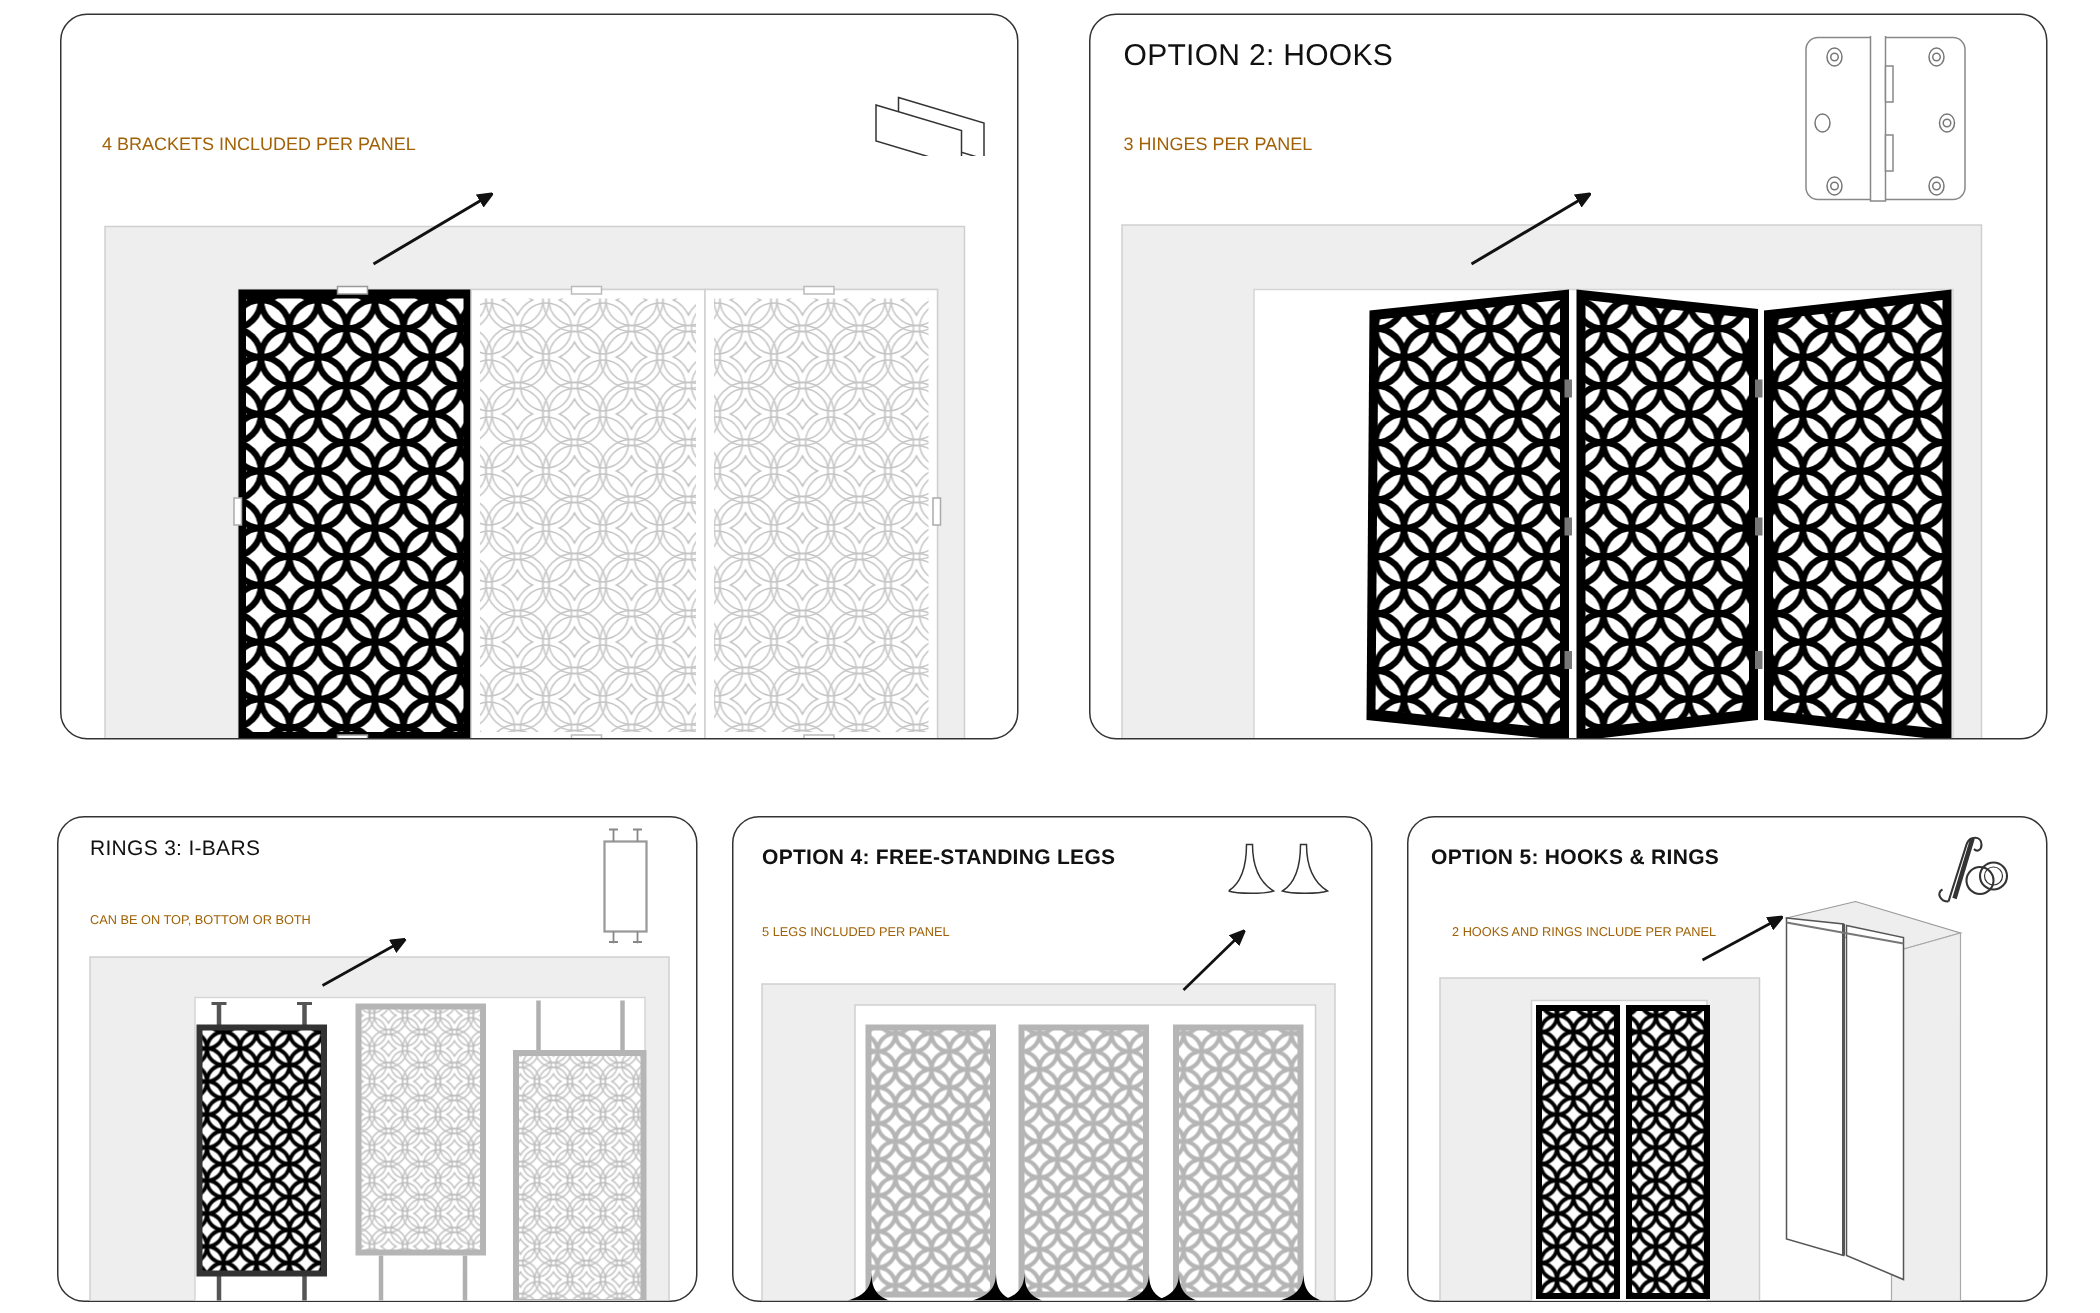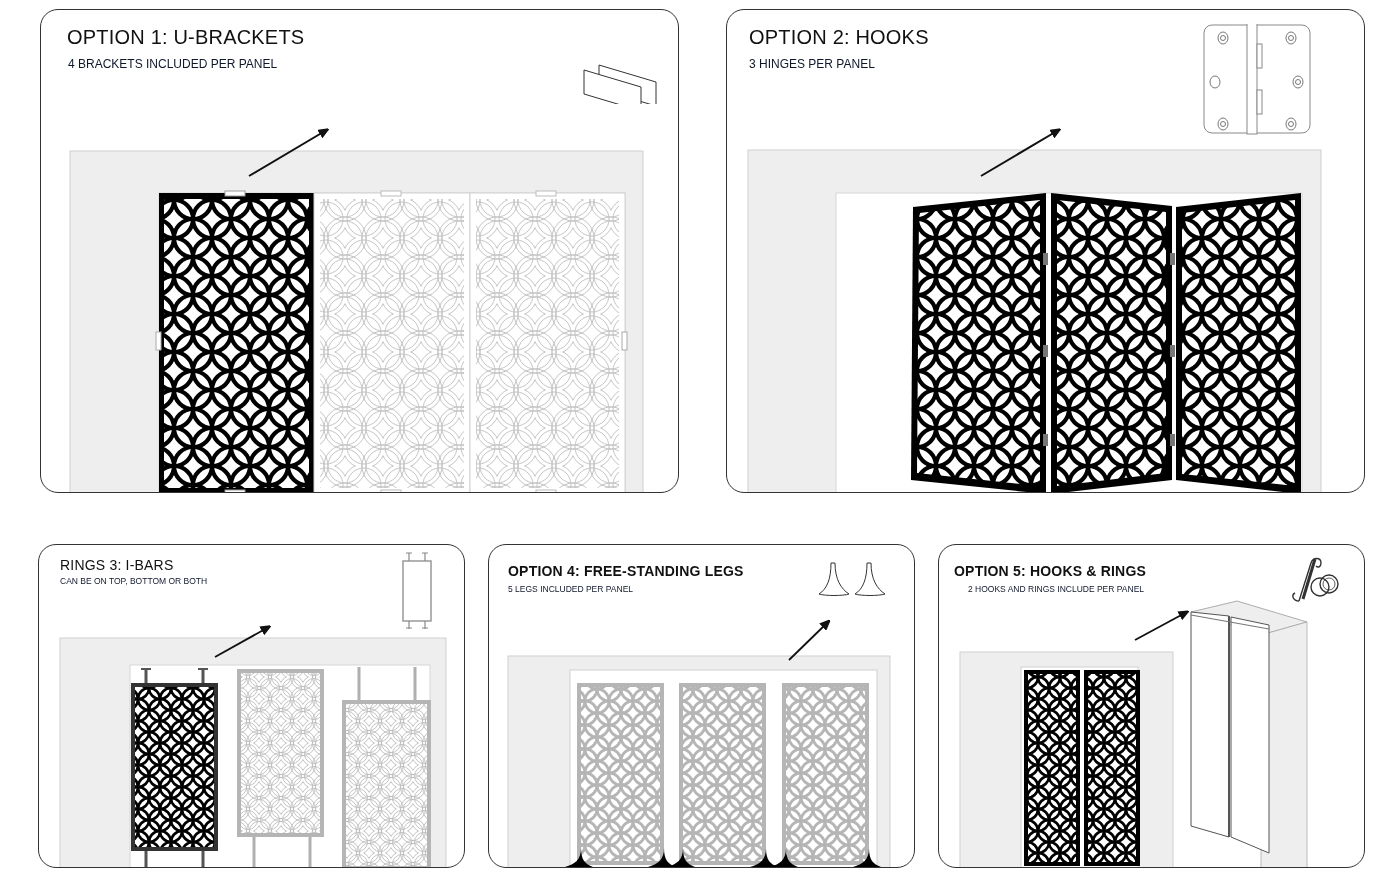--- a/index.html
+++ b/index.html
@@ -2,22 +2,22 @@
 <html><head>
 <meta charset="utf-8">
 <style>
   html, body { margin: 0; padding: 0; background: #ffffff; }
   body { width: 1400px; height: 875px; position: relative; overflow: hidden;
          font-family: "Liberation Sans", sans-serif; color: #111; }
   .card { position: absolute; border: 1.6px solid #333; border-radius: 18px; background: #fff;
           overflow: hidden; box-sizing: border-box; }
   .card-title { position: absolute; font-family: "Liberation Sans", sans-serif; font-weight: 400;
                 letter-spacing: 0.2px; color: #111; white-space: nowrap; }
-  .card-sub { position: absolute; font-family: "Liberation Sans", sans-serif; color: #0f172a;
-              white-space: nowrap; }
+  .card-sub { position: absolute; font-family: "Liberation Sans", sans-serif; color: #a16207;
+              white-space: nowrap; margin-top: 32px; }
   .big .card-title { font-size: 20px; }
   .big .card-sub { font-size: 12px; }
   .small .card-title { font-size: 14px; font-weight: 700; }
   .small .card-sub { font-size: 8.5px; }
   svg.scene { position: absolute; left: 0; top: 0; }
   .icon { position: absolute; }
 </style>
 </head>
 <body>
 
@@ -121,21 +121,20 @@
     <rect x="340" y="181" width="20" height="5" fill="#fff" stroke="#bbb"></rect>
     <rect x="495" y="181" width="20" height="5" fill="#fff" stroke="#bbb"></rect>
     <rect x="184" y="480" width="20" height="5" fill="#fff" stroke="#999"></rect>
     <rect x="340" y="480" width="20" height="5" fill="#fff" stroke="#bbb"></rect>
     <rect x="495" y="480" width="20" height="5" fill="#fff" stroke="#bbb"></rect>
     <rect x="115" y="322" width="5" height="18" fill="#fff" stroke="#aaa"></rect>
     <rect x="581" y="322" width="5" height="18" fill="#fff" stroke="#aaa"></rect>
 
     <line x1="208" y1="166" x2="284" y2="121" stroke="#111" stroke-width="2" marker-end="url(#arrowHead)"></line>
   </svg>
-  <div class="card-title" style="left:26px; top:16px;">OPTION 1: U-BRACKETS</div>
   <div class="card-sub" style="left:27px; top:47px;">4 BRACKETS INCLUDED PER PANEL</div>
   <svg class="icon" style="left:540px; top:52px;" width="80" height="42">
     <g fill="#fff" stroke="#333" stroke-width="1">
       <polygon points="18,3 75,20 75,44 18,27"></polygon>
       <polygon points="3,8 60,25 60,49 3,32"></polygon>
       <polygon points="60,49 75,44 75,47 62,51" fill="#ddd"></polygon>
     </g>
   </svg>
 </div>
 

